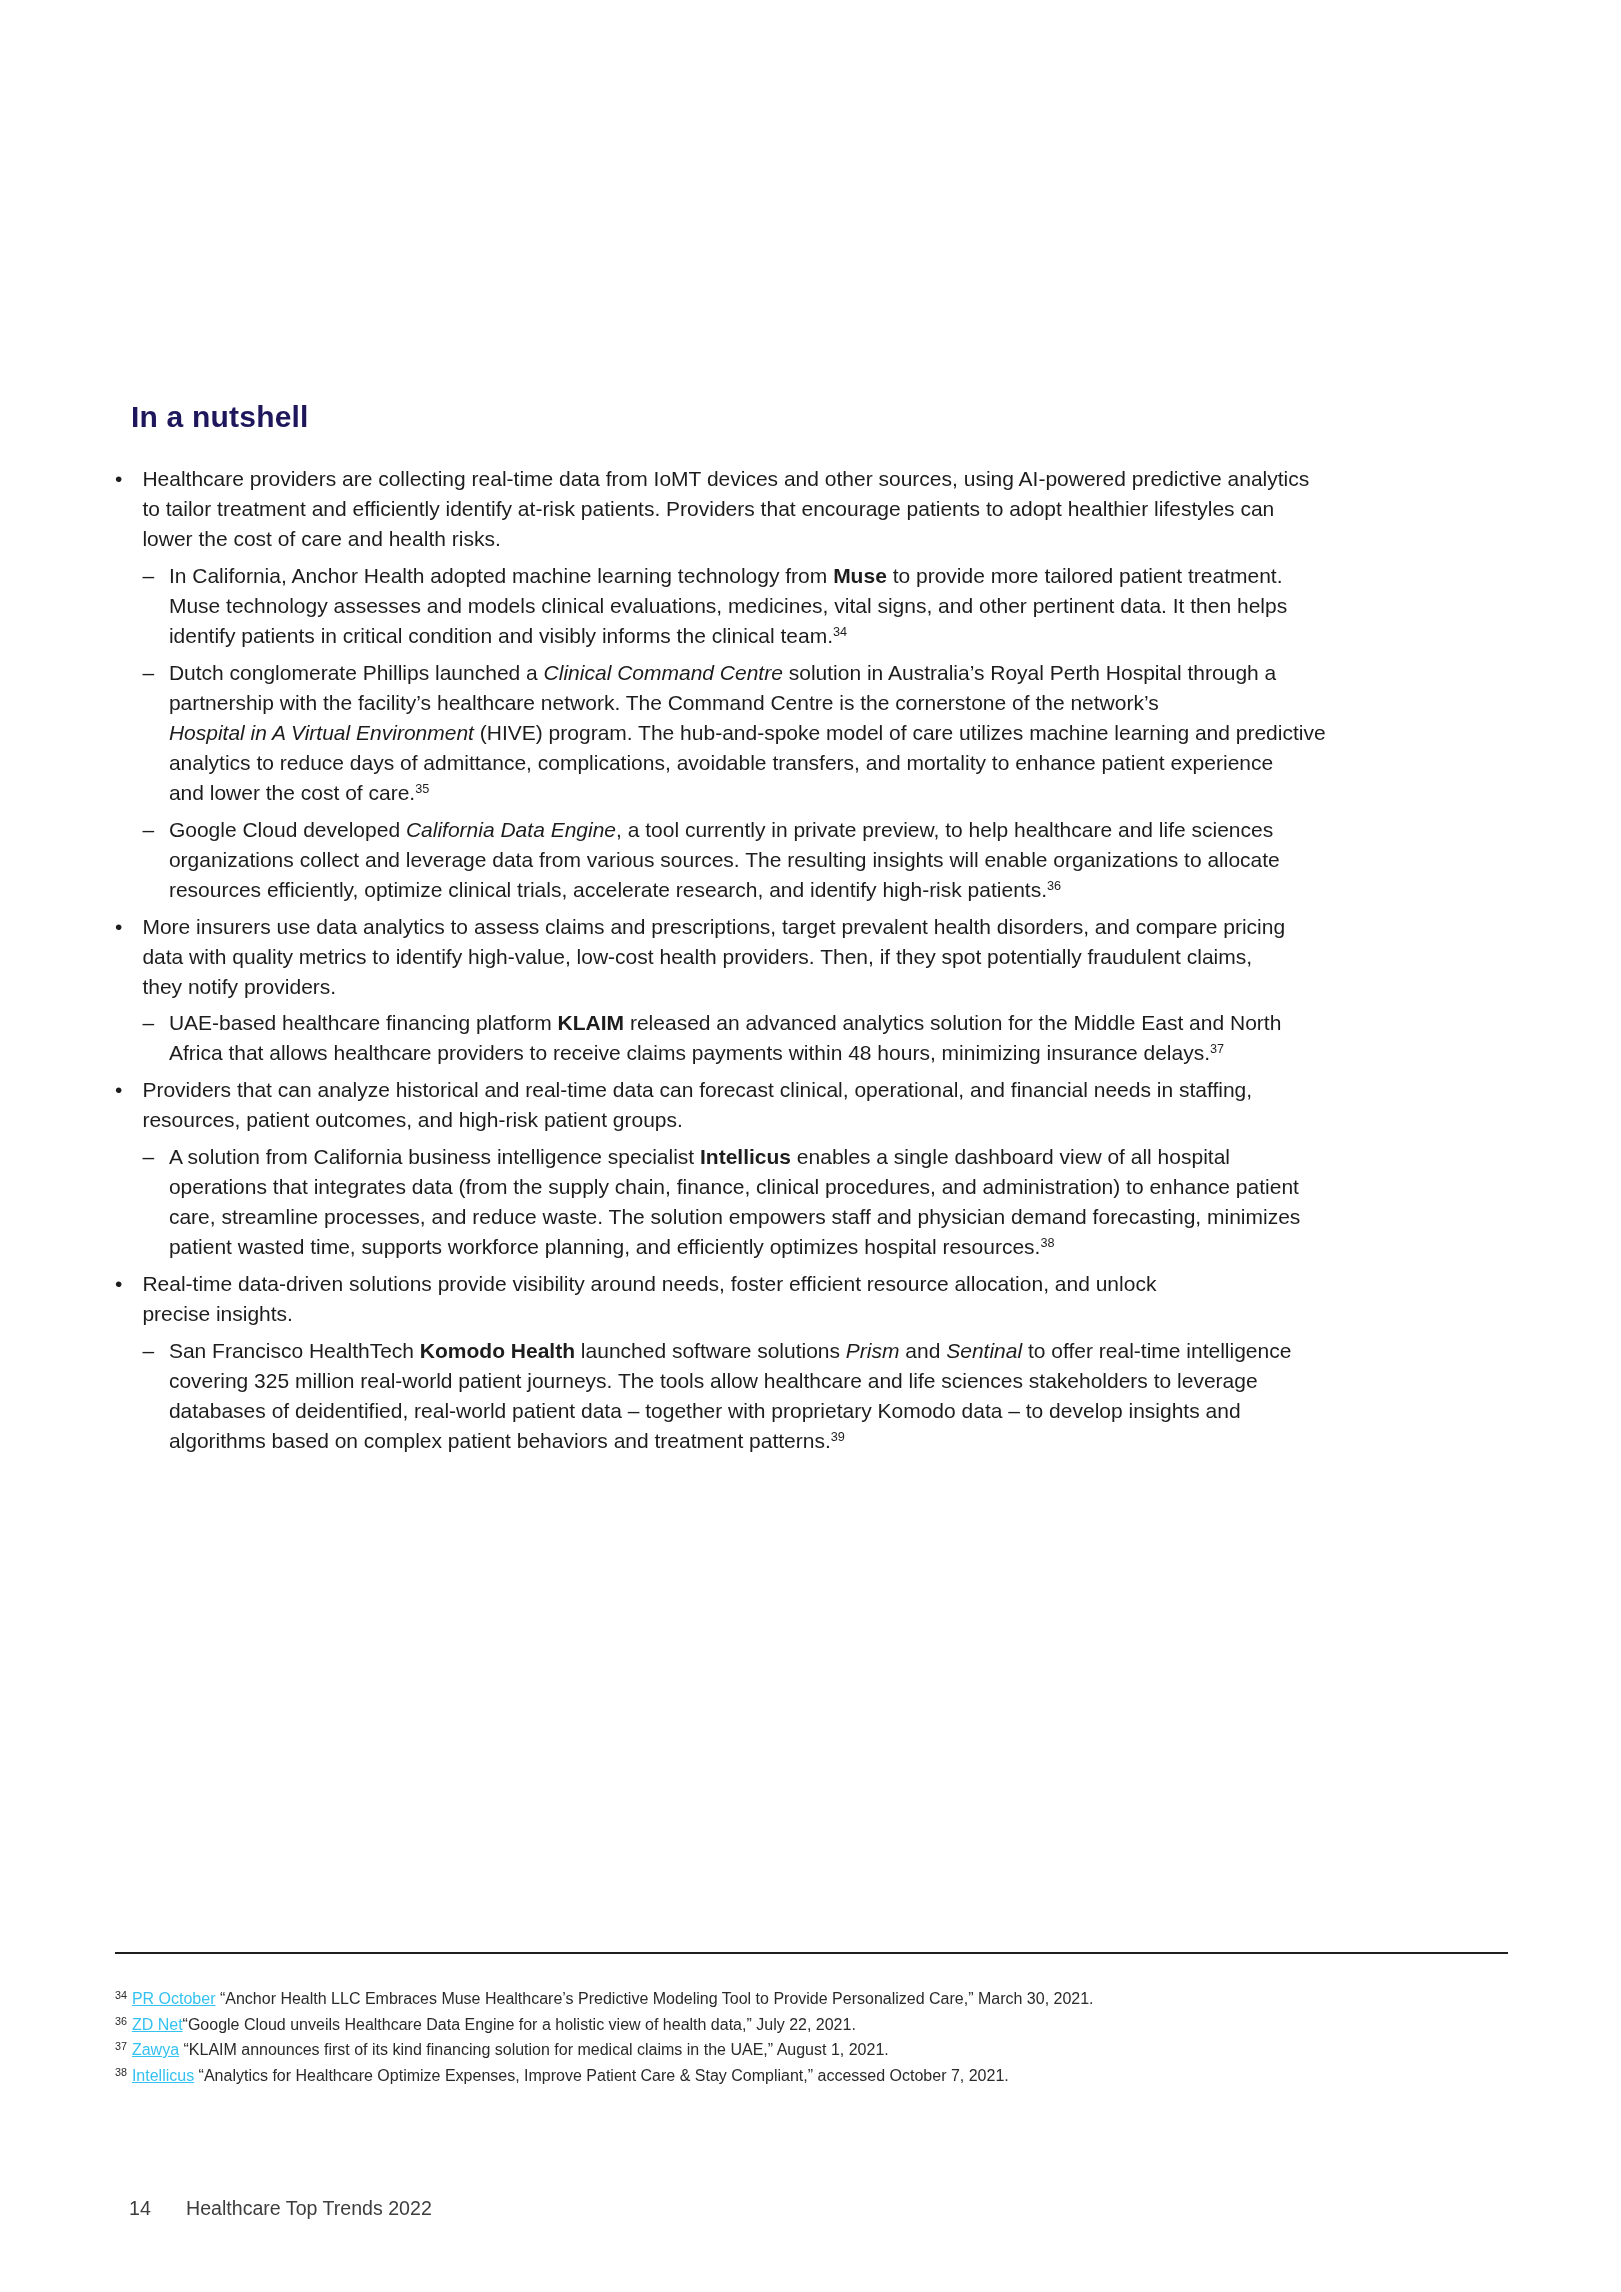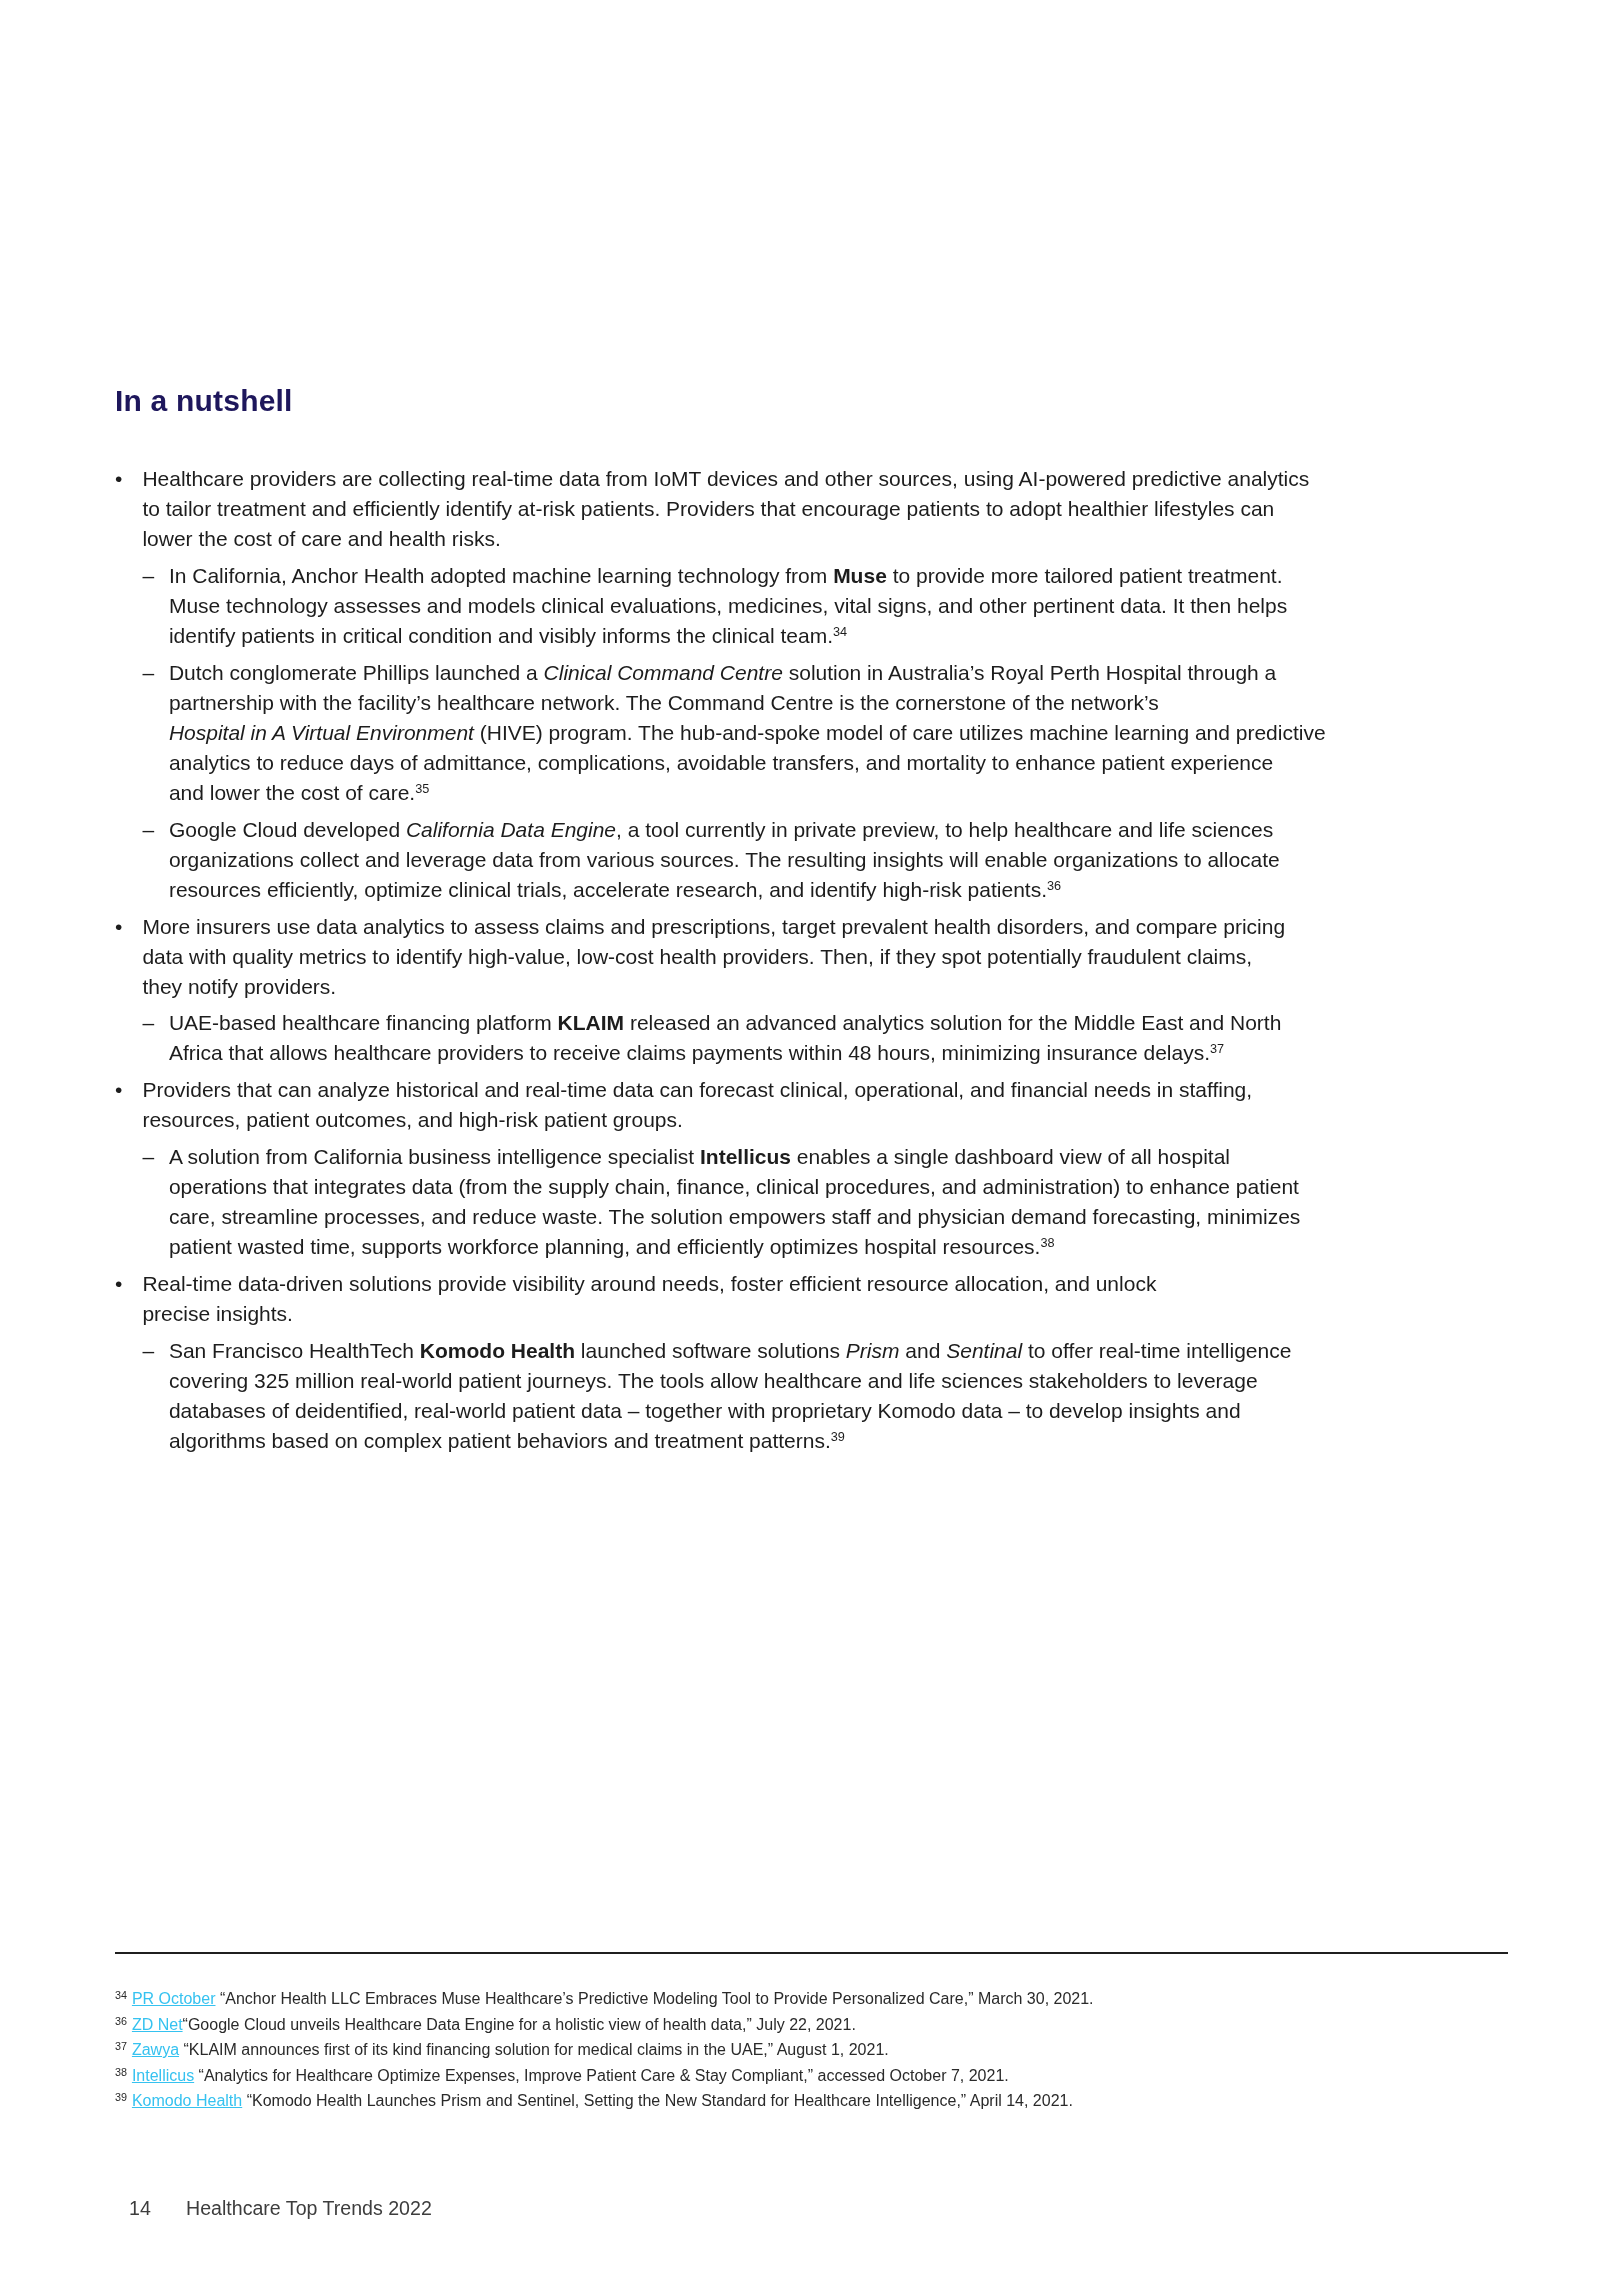--- a/index.html
+++ b/index.html
@@ -9,21 +9,21 @@
     height: 2293px;
     background: #ffffff;
     font-family: "Liberation Sans", sans-serif;
     color: #1d1d1d;
     overflow: hidden;
   }
   .page-title {
     position: absolute;
     left: 115px;
     top: 384px;
-    margin: 0;
+    margin: 16px;
     font-size: 30px;
     font-weight: 700;
     color: var(--heading-color, #1e175c);
     letter-spacing: 0.2px;
   }
   .nutshell-list {
     position: absolute;
     left: 115px;
     top: 464px;
     width: 1419px;
@@ -149,21 +149,20 @@
       </div>
     </div>
 
   <div class="divider"></div>
 
   <div class="footnotes">
       <div class="footnote"><sup>34</sup><a>PR October</a><span> “Anchor Health LLC Embraces Muse Healthcare’s Predictive Modeling Tool to Provide Personalized Care,” March 30, 2021.</span></div>
       <div class="footnote"><sup>36</sup><a>ZD Net</a><span>“Google Cloud unveils Healthcare Data Engine for a holistic view of health data,” July 22, 2021.</span></div>
       <div class="footnote"><sup>37</sup><a>Zawya</a><span> “KLAIM announces first of its kind financing solution for medical claims in the UAE,” August 1, 2021.</span></div>
       <div class="footnote"><sup>38</sup><a>Intellicus</a><span> “Analytics for Healthcare Optimize Expenses, Improve Patient Care &amp; Stay Compliant,” accessed October 7, 2021.</span></div>
-      <div class="footnote"><sup>39</sup><a>Komodo Health</a><span> “Komodo Health Launches Prism and Sentinel, Setting the New Standard for Healthcare Intelligence,” April 14, 2021.</span></div>
     </div>
 
   <div class="page-footer">
     <span class="num">14</span>
     <span>Healthcare Top Trends 2022</span>
   </div>
 </div>
 
 
 </body></html>

